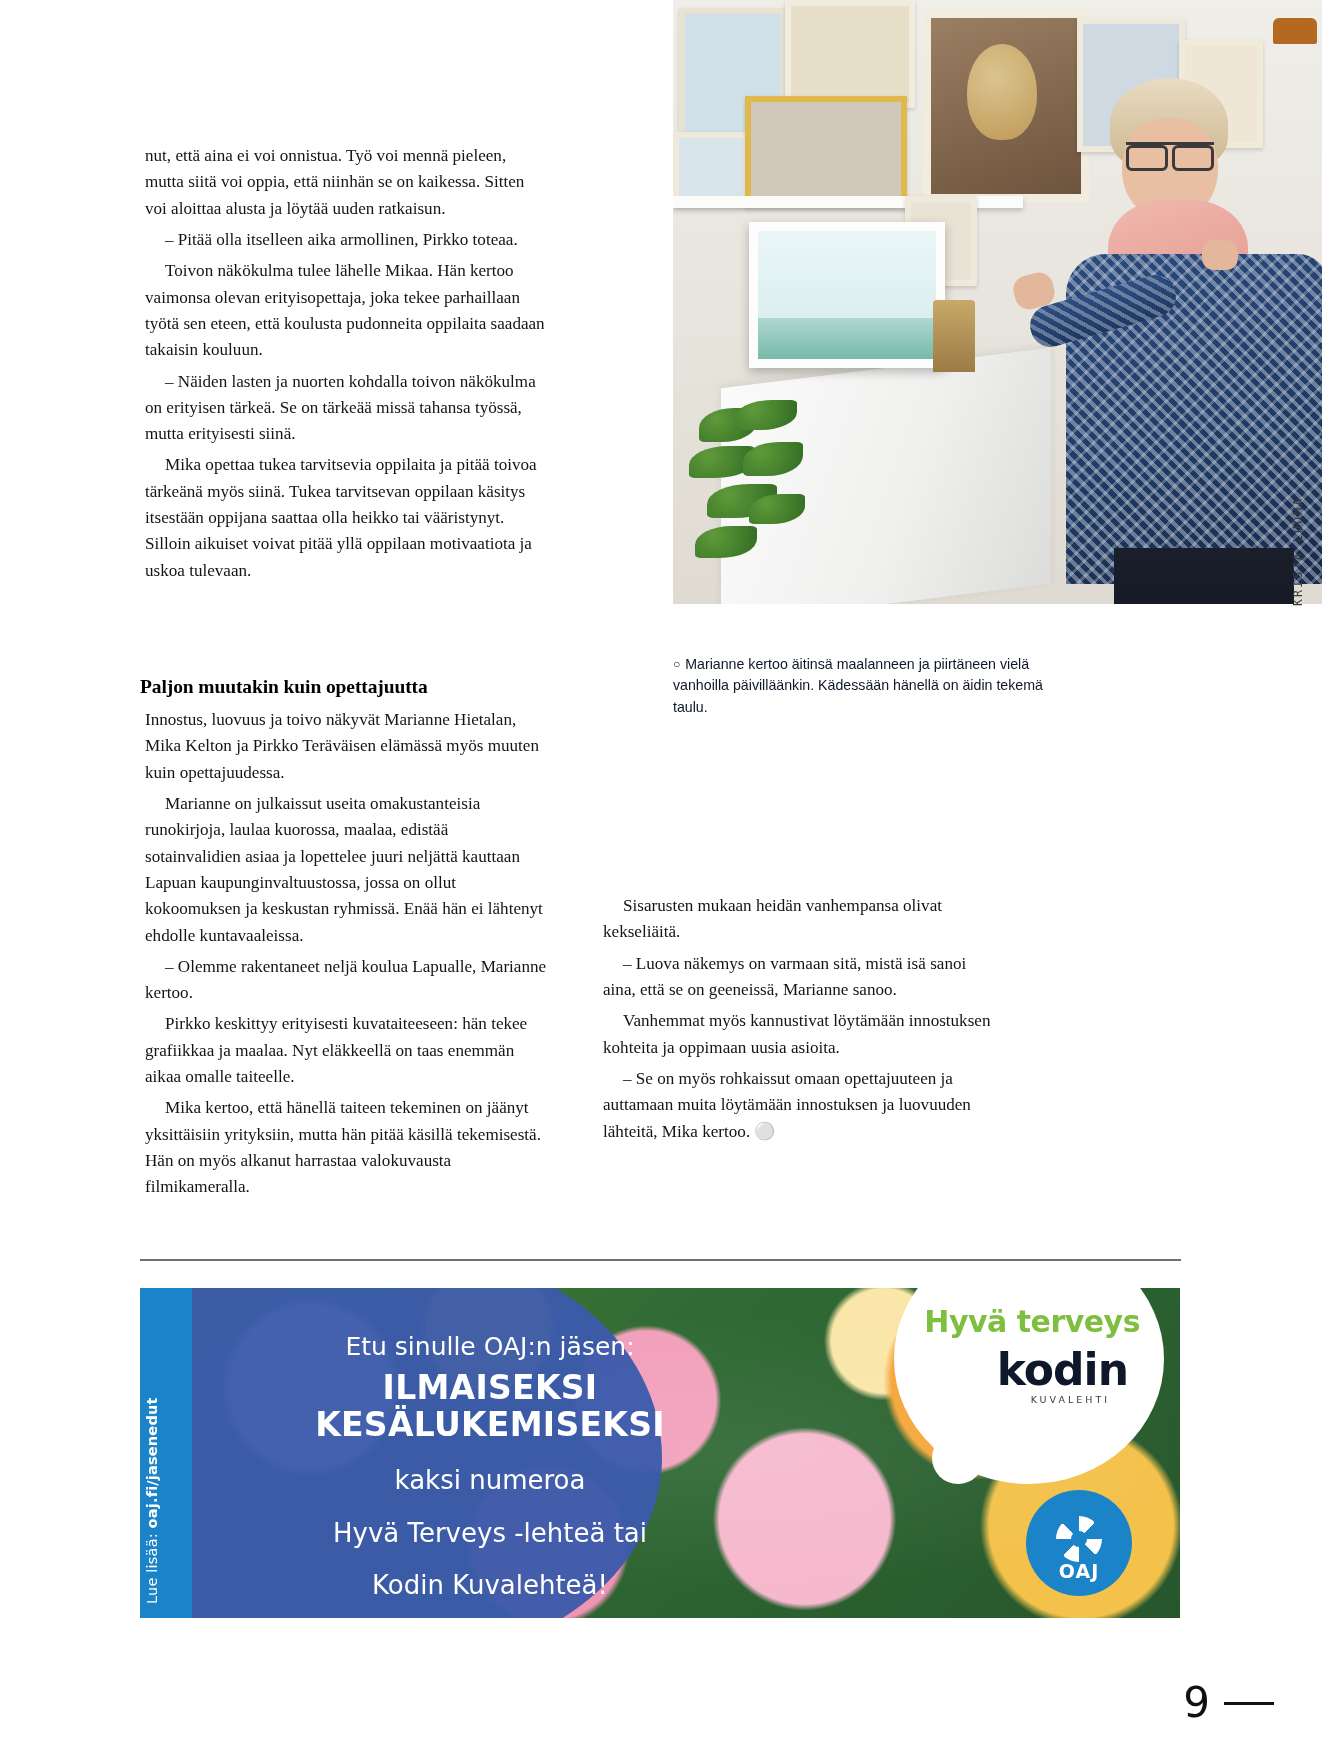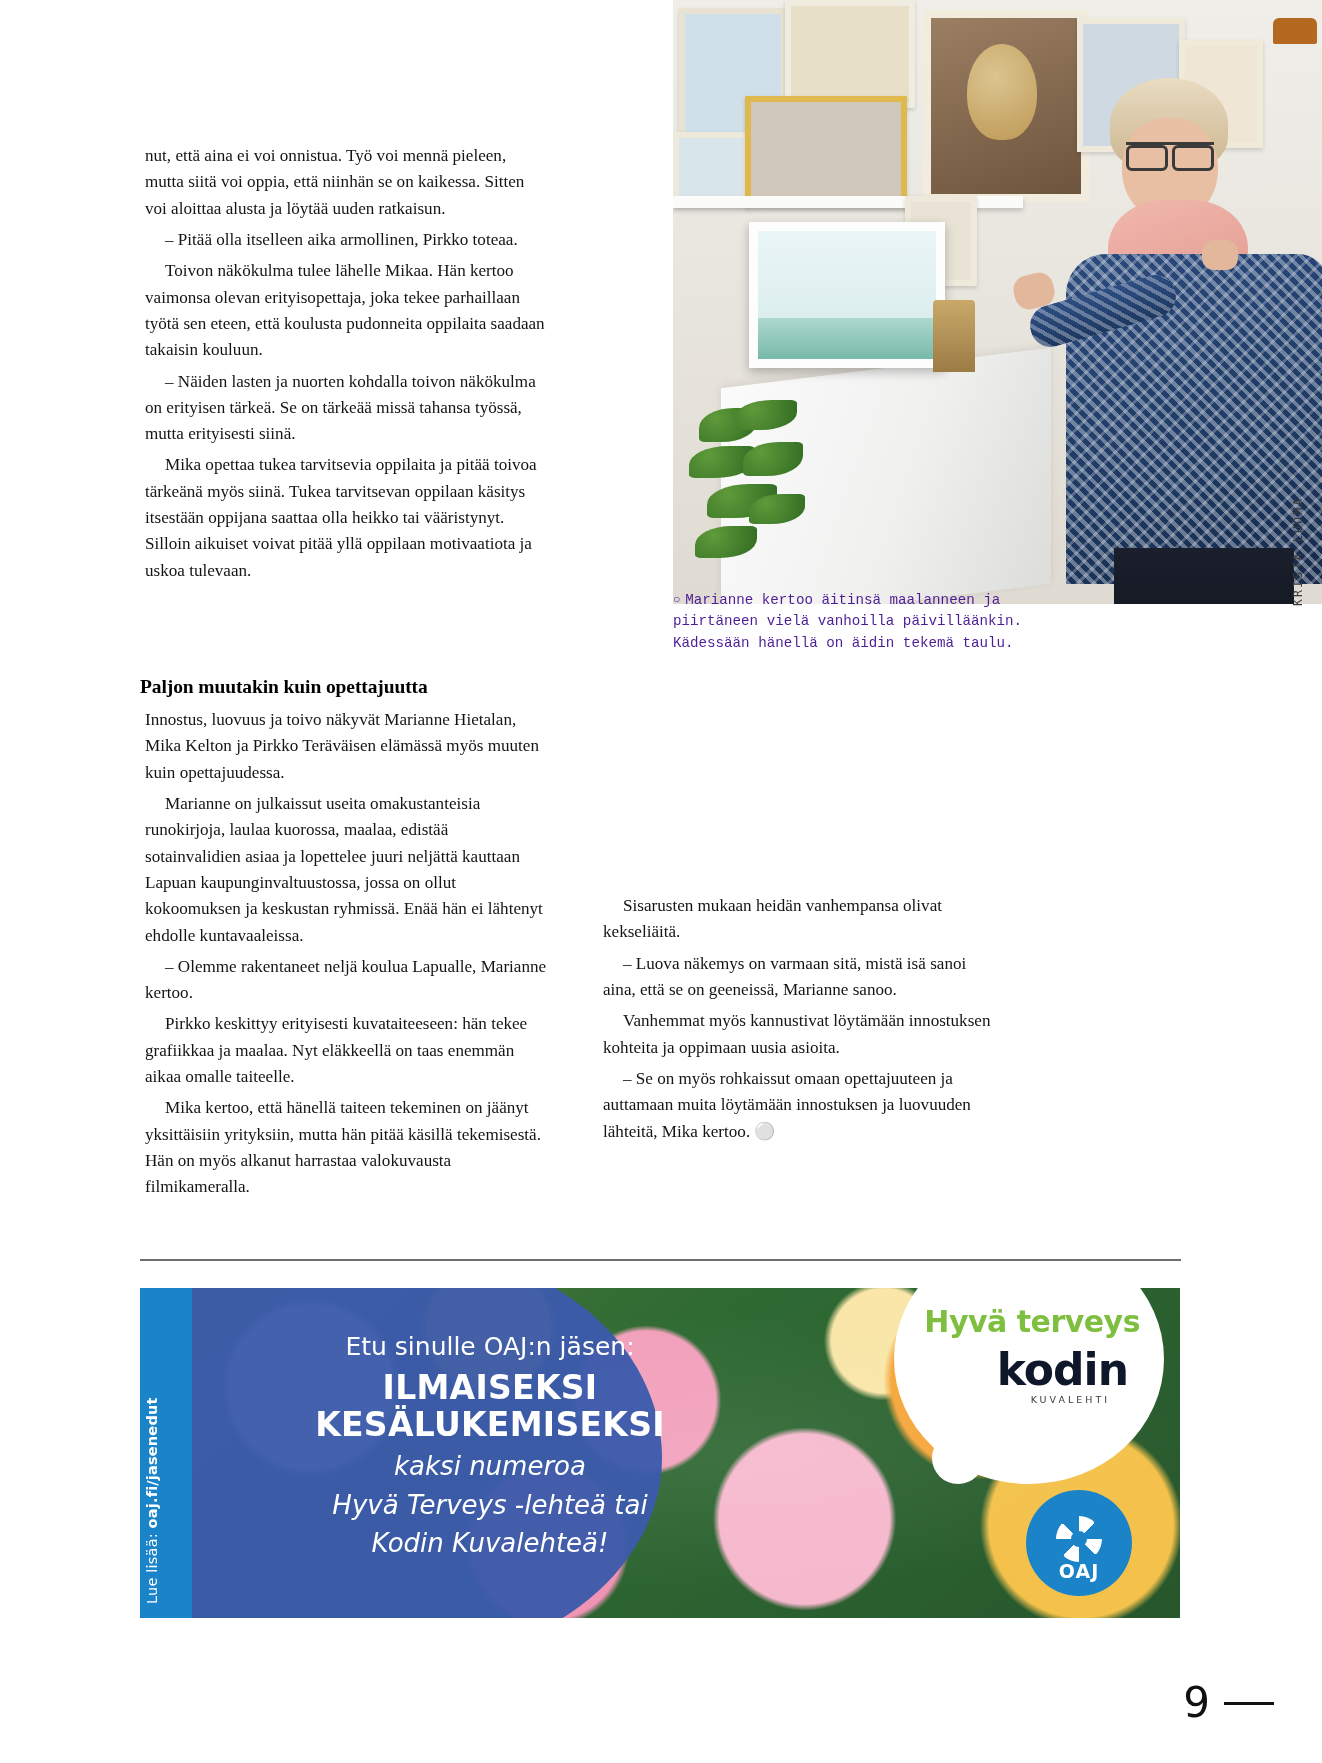--- a/index.html
+++ b/index.html
@@ -212,26 +212,26 @@
     font-size: 11.5px;
     letter-spacing: 2.2px;
     color: #3a3a3a;
     white-space: nowrap;
   }
 
   
   #caption {
     position: absolute;
     left: 673px;
-    top: 590px;
+    top: 654px;
     width: 380px;
-    font-family: Liberation Mono, monospace;
+    font-family: Liberation Sans, sans-serif;
     font-size: 14.2px;
     line-height: 1.5;
-    color: #4c1d95;
+    color: #0f172a;
   }
   #caption .bullet {
     font-size: 12px;
     vertical-align: 1px;
     margin-right: 5px;
   }
 
   
   #rule {
     position: absolute;
@@ -297,21 +297,21 @@
   #ad .ad-copy {
     position: absolute;
     left: 170px; top: 44px;
     width: 360px;
     text-align: center;
     color: #ffffff;
     font-family: "DejaVu Sans", sans-serif;
   }
   #ad .ad-line1 { font-size: 25px; margin-bottom: 9px; }
   #ad .ad-big { font-size: 33px; font-weight: bold; line-height: 1.12; letter-spacing: .3px; }
-  #ad .ad-line3 { font-size: 26px; margin-top: 7px; line-height: 1.22; font-style: italic; }
+  #ad .ad-line3 { font-size: 26px; margin-top: 21px; line-height: 1.22; }
 
   #ad .bubble {
     position: absolute;
     right: 16px; top: -54px;
     width: 270px; height: 250px;
     background: #ffffff;
     border-radius: 50%;
   }
   #ad .bubble-tail {
     position: absolute;

